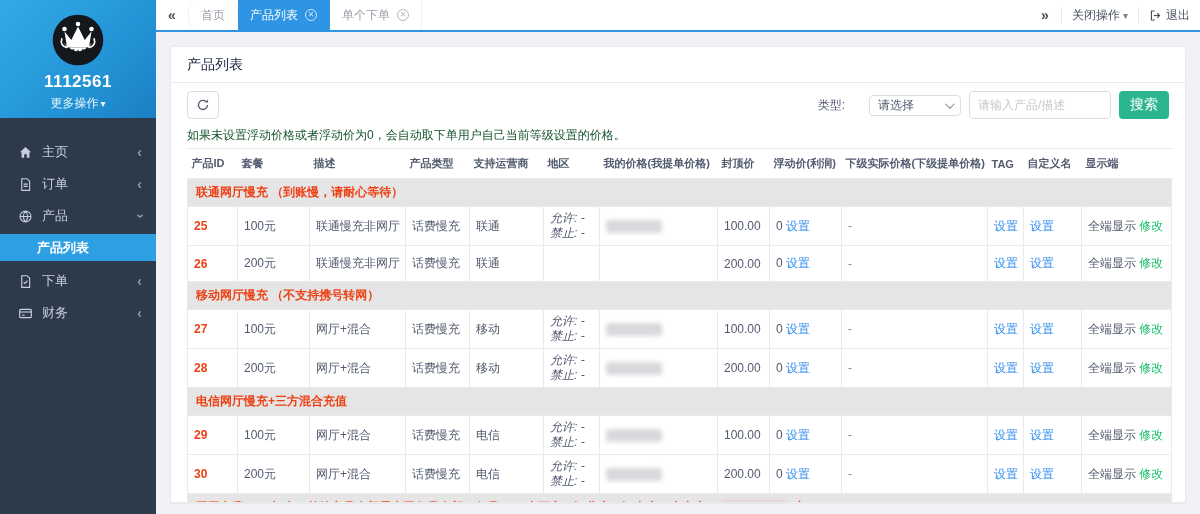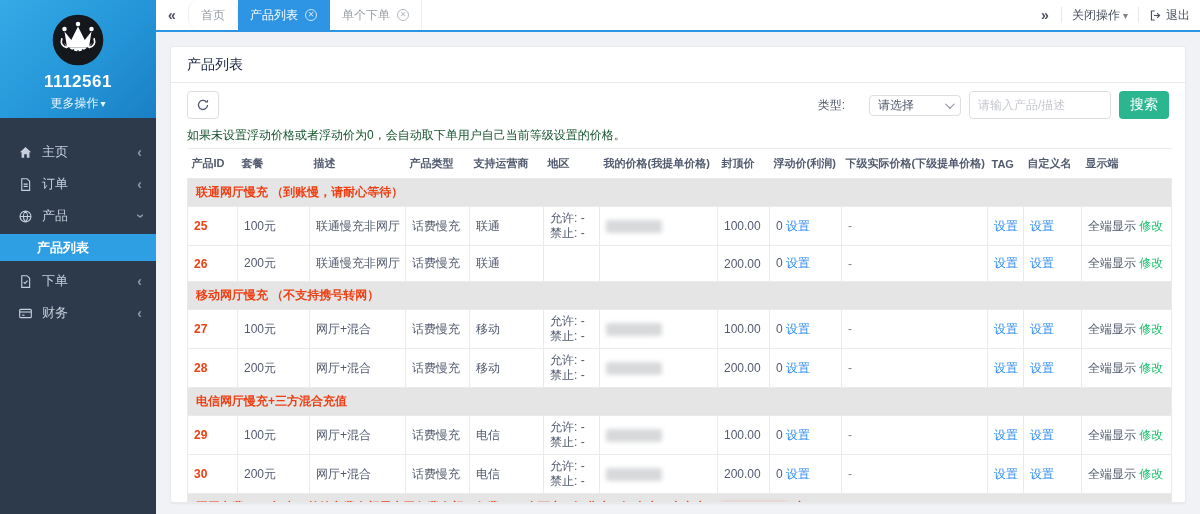--- a/index.html
+++ b/index.html
@@ -53,21 +53,21 @@
   .search-btn { height:28px; padding:0 11px; margin-left:8px; background:#2cb690; border:none; border-radius:4px; color:#fff; font-size:14px; cursor:pointer; font-family:inherit; }
   .notice { margin:8px 16px 0; color:#14532d; font-size:12px; line-height:17px; }
 
   
   table { width:984px; margin:4px 16px 0; border-collapse:collapse; table-layout:fixed; font-size:12px; color:#515a6e; }
   th { font-size:11px; font-weight:bold; color:#515a6e; text-align:left; padding:7px 4px; border-top:1px solid #e8eaec; border-bottom:1px solid #e8eaec; white-space:nowrap; background:#fff;margin-left:35px; }
   td { border:1px solid #e8eaec; padding:4px 6px; white-space:nowrap; overflow:visible; }
   tr.data-row td { height:36px; }
   tr.group-row td { background:#e5e5e5; color:#ed4014; font-weight:bold; padding:5px 8px; height:21px; }
   td.cell-id { color:#ed4014; font-weight:bold; }
-  .region-line { line-height:15px; color:#515a6e; }
+  .region-line { line-height:15px; color:#515a6e;font-style:italic; }
   .lnk { color:#2d8cf0; cursor:pointer; }
   .lnk-green { color:#19be6b; cursor:pointer; }
   .dim { color:#808695; }
   .blur-chip { display:inline-block; width:56px; height:13px; background:#c7c9cc; border-radius:3px; filter:blur(2px); opacity:.7; vertical-align:middle; }
   .blur-chip.pink { width:66px; height:12px; background:#e9a8a8; margin:0 3px; }
 </style>
 </head>
 <body>
 
 <div class="app">

